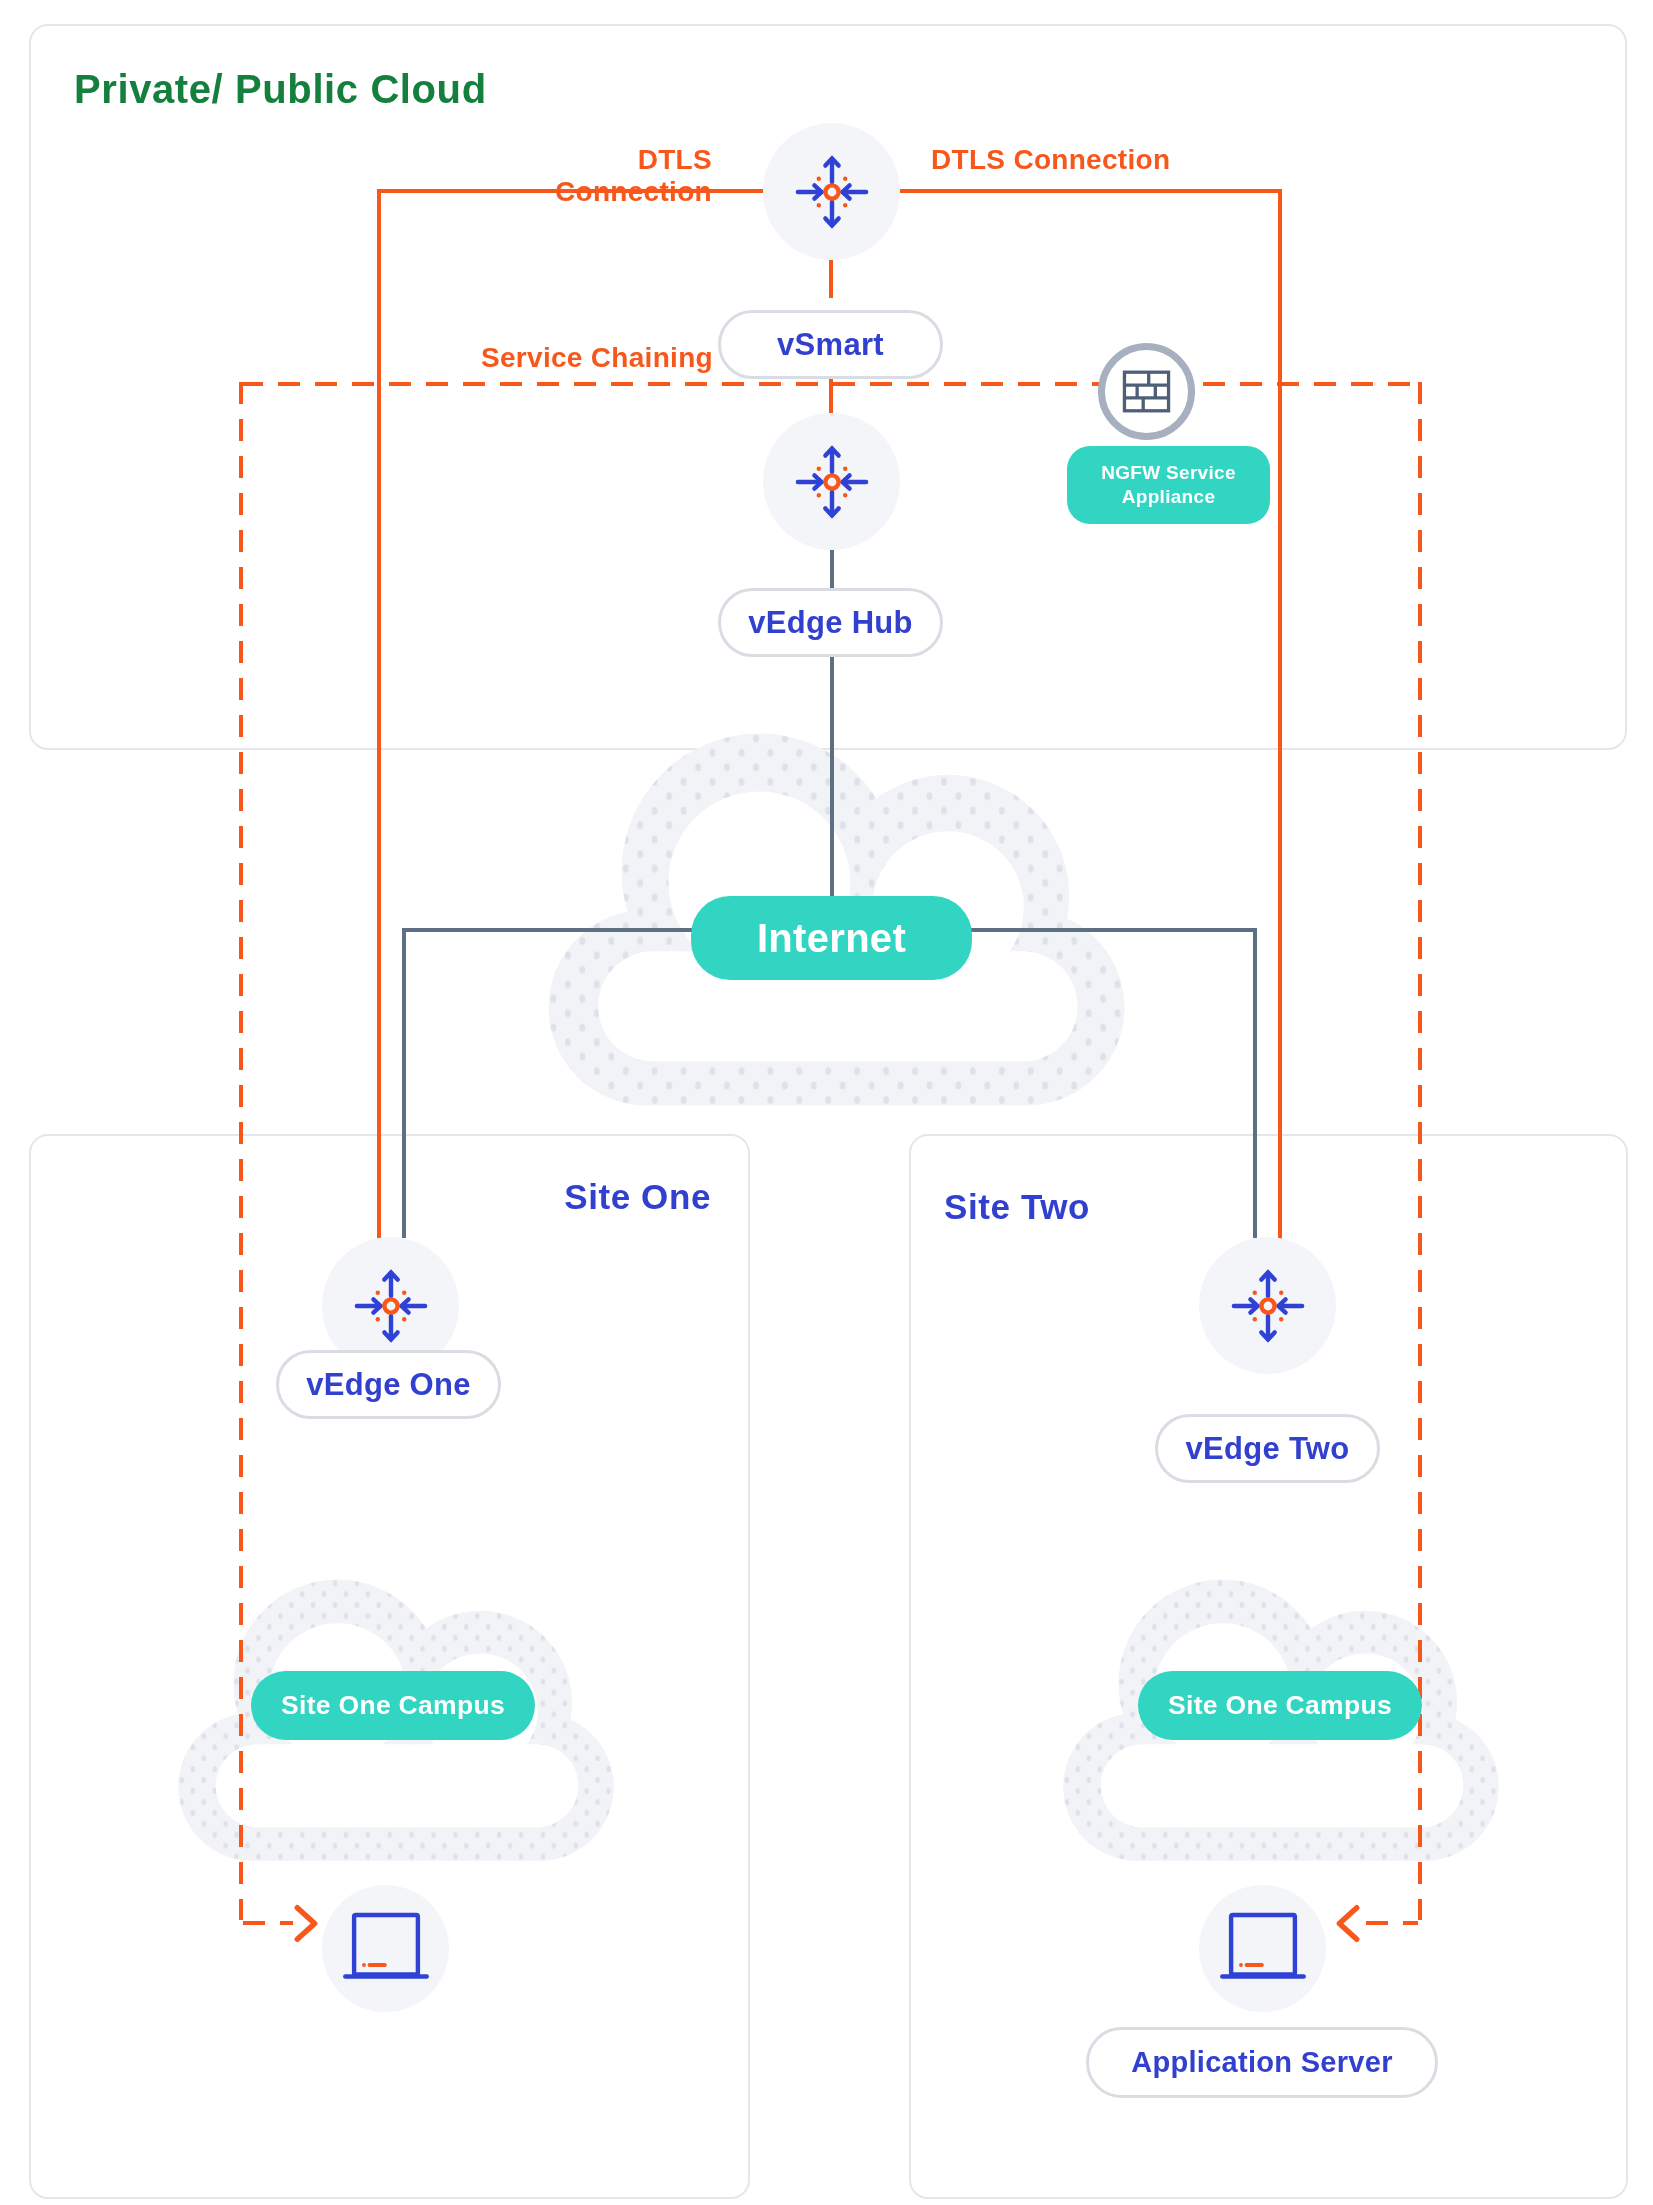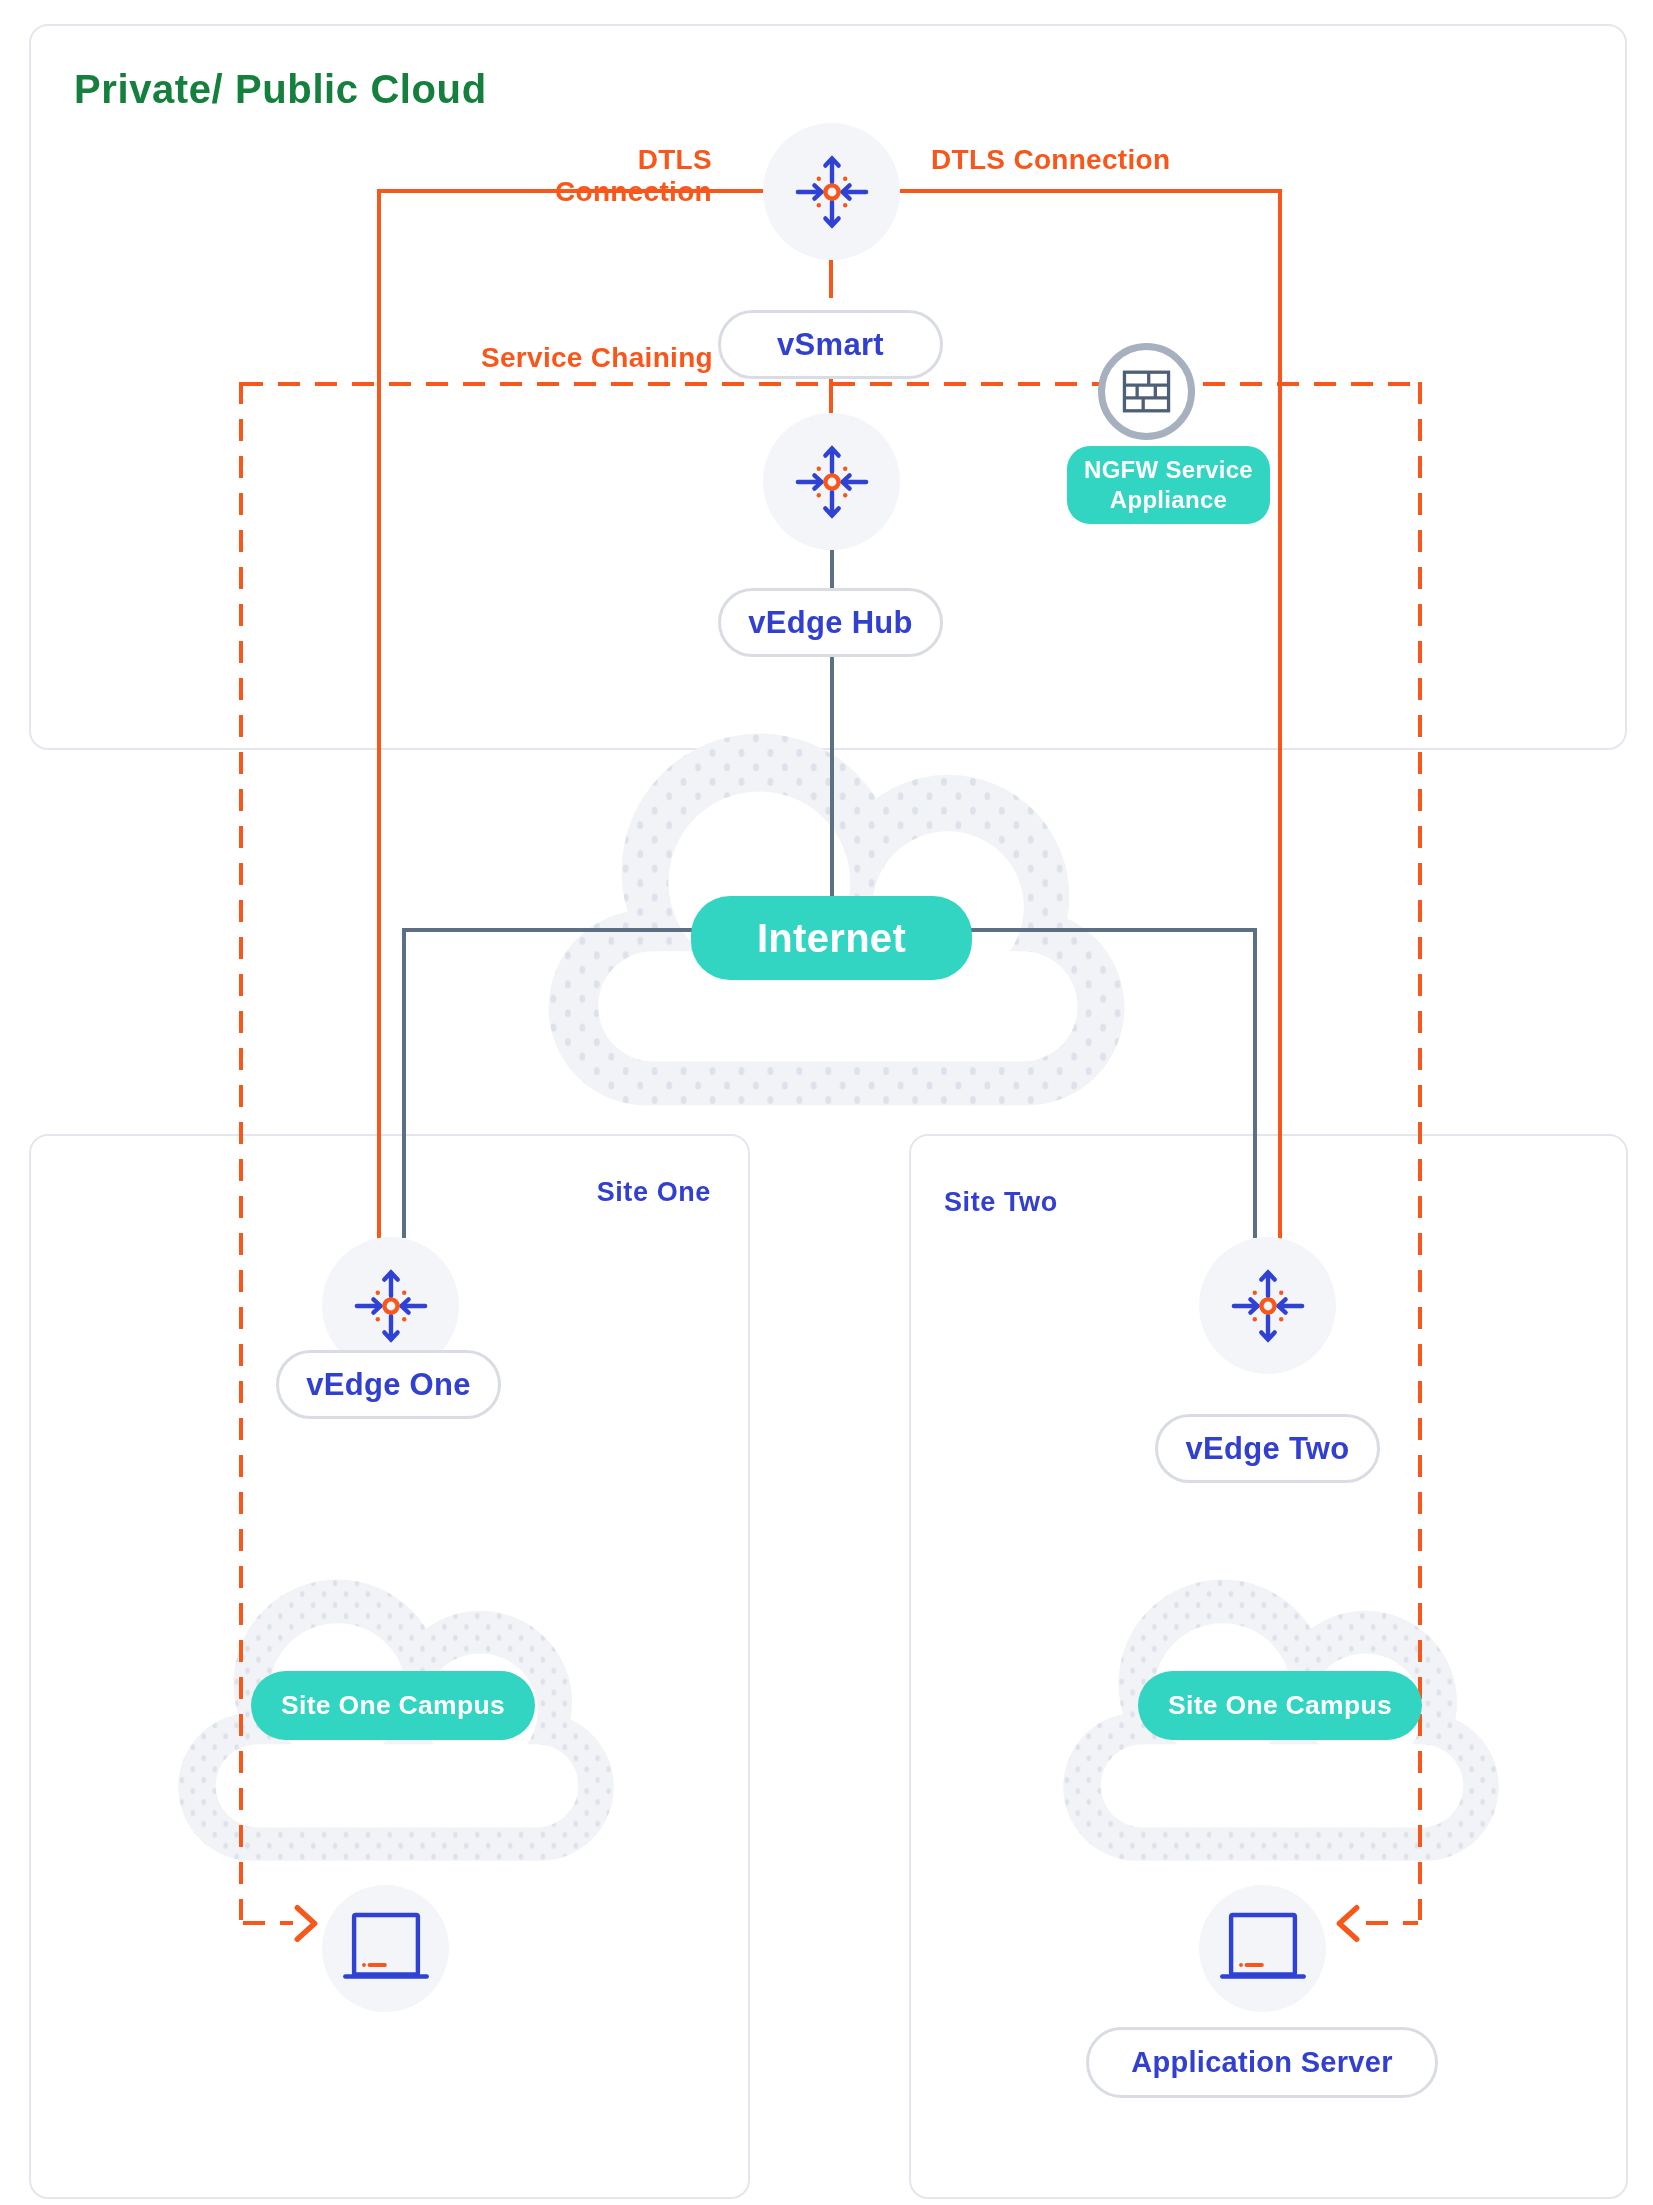--- a/index.html
+++ b/index.html
@@ -2,21 +2,21 @@
 <html style="font-size:8.8px"><head>
 <meta charset="utf-8">
 <style>
   html,body{margin:0;padding:0;background:#ffffff;}
   #canvas{position:relative;width:1654px;height:2205px;background:#ffffff;overflow:hidden;
           font-family:"Liberation Sans", sans-serif;}
   
   .zone-box{position:absolute;background:#ffffff;border:2.2px solid #e3e7ed;border-radius:19px;}
   
   .zone-title{position:absolute;color:#15803d;font-weight:bold;font-size:40px;letter-spacing:0.6px;}
-  .site-title{position:absolute;color:#3240cf;font-weight:bold;font-size:27px;letter-spacing:0.6px;}
+  .site-title{position:absolute;color:#3240cf;font-weight:bold;font-size:35px;letter-spacing:0.6px;}
   .conn-label{position:absolute;color:#f8571b;font-weight:bold;font-size:28px;letter-spacing:0.3px;}
   
   .line{position:absolute;}
   .orange-h{height:4.4px;background:#f8571b;}
   .orange-v{width:4.4px;background:#f8571b;}
   .slate-h{height:3.9px;background:#5d7083;}
   .slate-v{width:3.9px;background:#5d7083;}
   .dash-h{height:4.4px;background:repeating-linear-gradient(90deg,#f8571b 0 22px,transparent 22px 37px);}
   .dash-v{width:4.4px;background:repeating-linear-gradient(180deg,#f8571b 0 22px,transparent 22px 37px);}
   
@@ -240,21 +240,21 @@
       <circle cx="40" cy="96" r="3.5" fill="#f8571b"></circle>
     </svg>
   </div>
 
   <div class="pill" style="left:718px;top:310px;width:219px;height:63px;">
     <span>vSmart</span>
   </div>
   <div class="pill" style="left:718px;top:588px;width:219px;height:63px;">
     <span>vEdge Hub</span>
   </div>
-  <div class="teal-pill" style="left:1067px;top:446px;width:203px;height:78px;border-radius:23px;font-size:24px;line-height:1.25;">
+  <div class="teal-pill" style="left:1067px;top:446px;width:203px;height:78px;border-radius:23px;font-size:19px;line-height:1.25;">
     <div>
       <div>NGFW Service</div>
       <div>Appliance</div>
     </div>
   </div>
   <div class="teal-pill" style="left:691px;top:896px;width:281px;height:84px;font-size:40px;">
     <span>Internet</span>
   </div>
   <div class="pill" style="left:276px;top:1350px;width:219px;height:63px;">
     <span>vEdge One</span>

